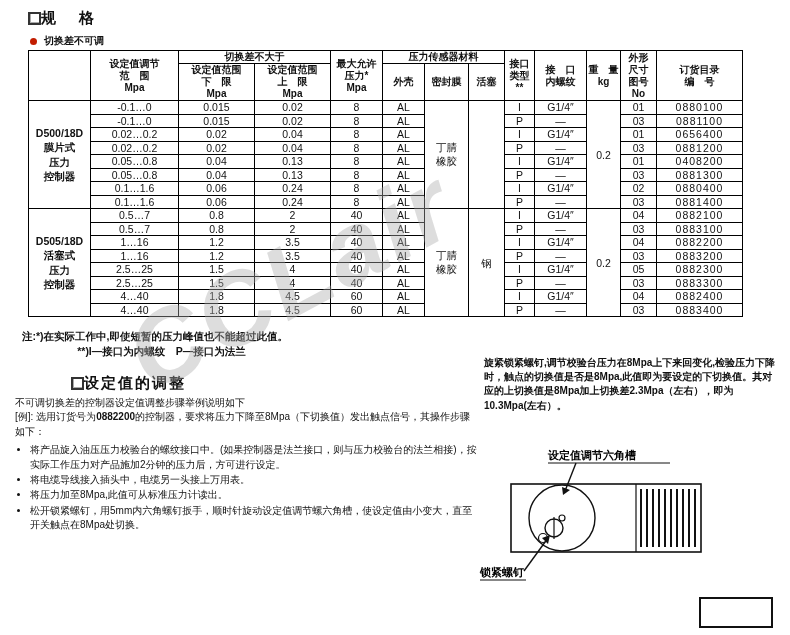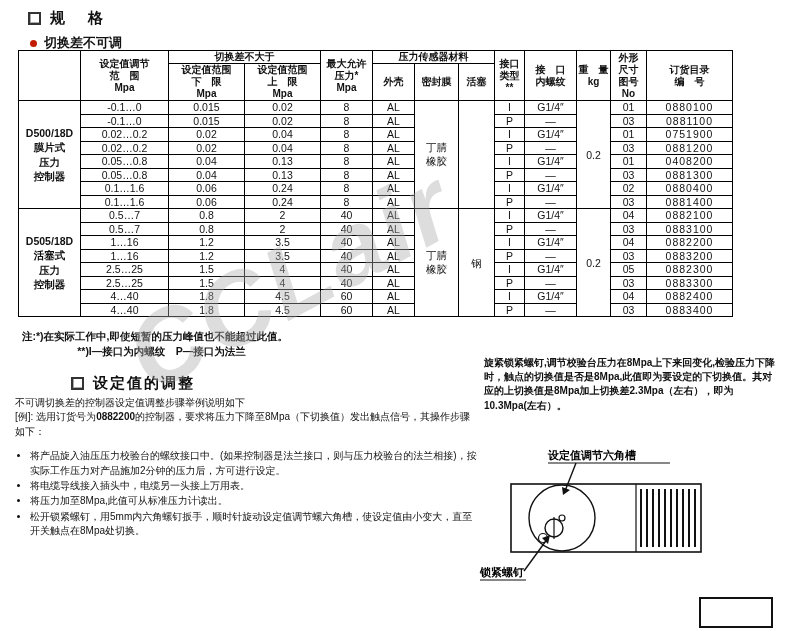--- a/index.html
+++ b/index.html
@@ -10,47 +10,47 @@
   
   .watermark {
     position:absolute; left:135px; top:305px; z-index:6;
     font-size:102px; font-weight:700; font-style:italic; letter-spacing:3px;
     color:rgba(170,170,170,0.40);
     transform:rotate(-28deg); transform-origin:left center;
     pointer-events:none; white-space:nowrap;
   }
 
   
-  .sec-header { position:absolute; display:flex; align-items:center; gap:9px; z-index:2; }
+  .sec-header { position:absolute; display:flex; align-items:center; z-index:2; }
   .sec-header .sq { width:13px; height:13px; border:2px solid #333; background:#fff; box-shadow:inset 1px -1px 0 #aaa; flex:none; }
   .sec-header .ttl { font-size:15px; font-weight:700; letter-spacing:4px; }
 
   .spec-bullet { position:absolute; left:30px; top:34px; display:flex; align-items:center; gap:7px; z-index:2; }
   .spec-bullet .dot { width:7px; height:7px; border-radius:50%; background:#c21d00; flex:none; }
-  .spec-bullet .txt { font-size:13px; font-weight:700; }
-
-  
-  .tblwrap { position:absolute; left:18px; top:50px; z-index:2; }
+  .spec-bullet .txt { font-size:10px; font-weight:700; }
+
+  
+  .tblwrap { position:absolute; left:28px; top:50px; z-index:2; }
   table { border-collapse:collapse; table-layout:fixed; width:714px; }
   th,td { border:1px solid #000; text-align:center; vertical-align:middle;
           white-space:pre-line; padding:0 1px; background:transparent; }
   th { font-size:10px; font-weight:700; line-height:1.2; }
   tbody td { font-size:10.5px; height:13.5px; line-height:12px; }
   td.glabel { font-size:10.5px; font-weight:700; line-height:1.35;margin-top:14px; }
   td.mat { line-height:1.3;margin-left:47px; }
   td.cat { letter-spacing:1px; }
 
   
   .notes { position:absolute; left:22px; top:329px; z-index:2; font-size:10.5px; font-weight:700; line-height:1.45;text-align:center; }
   .notes .fn2 { padding-left:13px; }
 
   
   .leftcol { position:absolute; left:15px; top:396px; width:464px; z-index:2; font-size:10px; line-height:1.44; }
   .leftcol p { margin:0; }
-  .leftcol ul { list-style:disc outside; padding-left:15px; margin-top:10px; }
+  .leftcol ul { list-style:disc outside; padding-left:15px; margin-top:4px; }
   .leftcol li { margin-bottom:1px; }
   .rightpara { position:absolute; left:484px; top:356px; width:292px; z-index:2;
                font-size:10px; font-weight:700; line-height:1.42; }
   .diagram { position:absolute; left:478px; top:446px; z-index:2; }
   .dlabel { font:700 11px "Liberation Sans","DejaVu Sans",sans-serif; }
 
   .footer-box { position:absolute; left:699px; top:597px; width:74px; height:31px;
                 border:2px solid #111; background:#fff; z-index:2; }
 </style>
 </head>
@@ -158,21 +158,21 @@
         </tr>
         <tr>
           <td>0.02…0.2</td>
           <td>0.02</td>
           <td>0.04</td>
           <td>8</td>
           <td>AL</td>
           <td>I</td>
           <td>G1/4″</td>
           <td>01</td>
-          <td class="cat">0751900</td>
+          <td class="cat">0656400</td>
         </tr>
         <tr>
           <td>0.02…0.2</td>
           <td>0.02</td>
           <td>0.04</td>
           <td>8</td>
           <td>AL</td>
           <td>P</td>
           <td>—</td>
           <td>03</td>

